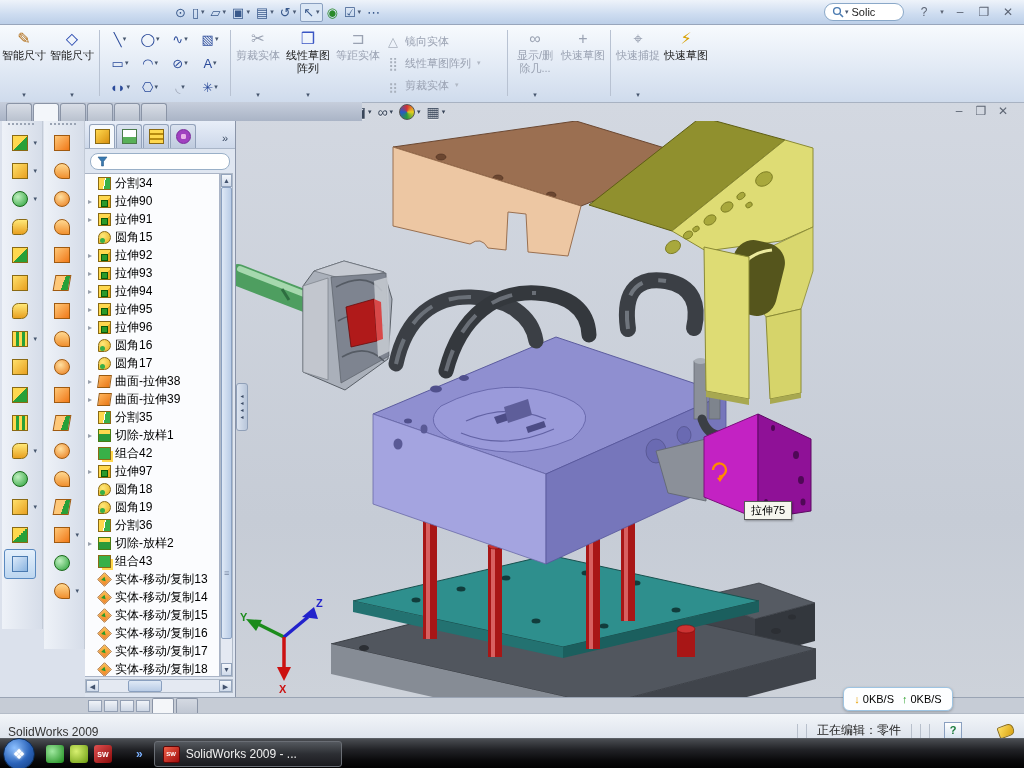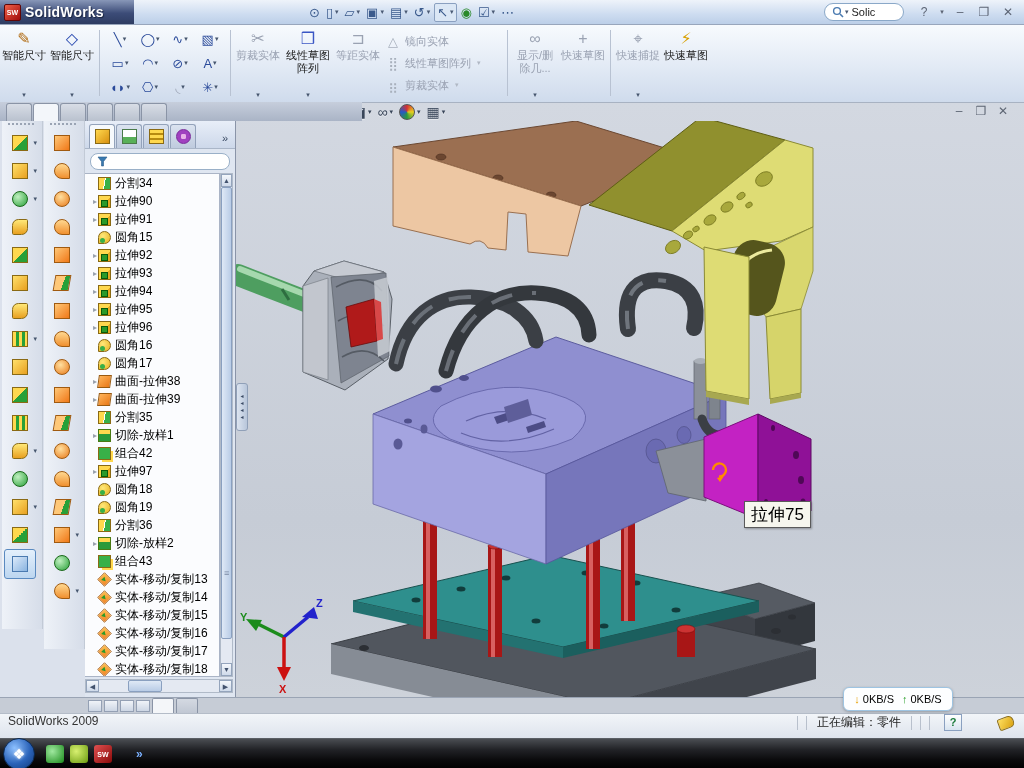--- a/index.html
+++ b/index.html
@@ -92,21 +92,21 @@
   .ptab i{width:13px;height:13px;display:block;}
   .pt1{background:linear-gradient(135deg,#ffd84e,#d89010);border:1px solid #8a6a14;}
   .pt2{background:linear-gradient(#ffffff 55%,#58b058 55%);border:1px solid #4a7a4a;}
   .pt3{background:repeating-linear-gradient(#ffd84e 0 3px,#b88a10 3px 5px);border:1px solid #8a6a14;}
   .pt4{background:radial-gradient(circle,#e8b0e8 30%,#a040c0 32%);border:1px solid #7a2a9a;border-radius:50%;}
   #fm-more{margin-left:auto;color:#3a4a64;font-size:11px;padding:0 5px 4px 0;}
   #fm-filter{margin:4px 5px;height:15px;background:#fff;border:1px solid #9ab0c8;border-radius:8px;
     display:flex;align-items:center;padding:0 6px;}
   #tree{position:absolute;left:0;top:52px;width:135px;height:504px;background:#fbfcfe;
     border:1px solid #aab4c6;border-left:none;box-sizing:border-box;overflow:hidden;}
-  .trow{height:18px;display:flex;align-items:center;padding-left:3px;white-space:nowrap;text-align:right;}
+  .trow{height:18px;display:flex;align-items:center;padding-left:3px;white-space:nowrap;}
   .tarr{visibility:hidden;width:9px;font-size:8px;color:#98a0ac;}
   .trow.arrow .tarr{visibility:visible;}
   .tico{width:13px;height:13px;margin:0 4px 0 1px;box-sizing:border-box;flex:none;border:1px solid #8a6a14;position:relative;}
   .tlab{font-size:12px;color:#000;}
   .ti-extrude{background:linear-gradient(135deg,#ffd84e 55%,#e8a820 55%);}
   .ti-extrude::after{content:"";position:absolute;left:2px;top:4px;width:5px;height:5px;background:#2a9a2a;border:1px solid #0a5a0a;}
   .ti-fillet{border-radius:50% 50% 50% 0;background:radial-gradient(circle at 35% 35%,#ffe87a,#e8b020);}
   .ti-fillet::after{content:"";position:absolute;left:1px;top:6px;width:5px;height:5px;background:#38b048;border-radius:50%;}
   .ti-split{background:linear-gradient(100deg,#ffd84e 45%,#ffffff 45% 53%,#38b048 53%);}
   .ti-surface{background:linear-gradient(135deg,#ffb45a,#e87818);border-color:#9a5a10;transform:skewX(-8deg);}
@@ -134,32 +134,32 @@
   #scene{position:absolute;left:0;top:19px;width:788px;height:576px;}
   #hud{position:absolute;left:16px;top:2px;display:flex;align-items:center;z-index:5;}
   .hudbtn{display:flex;align-items:center;margin:0 3px;color:#39465a;font-size:14px;text-shadow:0 1px 0 rgba(255,255,255,.5);}
   .hudbtn .dd{display:none;font-size:7px;margin-left:2px;color:#39465a;}
   .hudbtn.dd .dd{display:inline;}
   .hudbtn.wheel i{width:14px;height:14px;border-radius:50%;display:block;
     background:conic-gradient(#d83030,#e8d020,#2a9a3a,#2858c8,#d83030);border:1px solid #555;}
   #vp-winbtns{position:absolute;right:10px;top:2px;z-index:5;display:flex;}
   #vp-winbtns span{width:22px;text-align:center;color:#5d6573;font-size:12px;}
   #tooltip{position:absolute;left:508px;top:399px;background:#f6f6ee;border:1px solid #5a5a5a;
-    padding:1px 6px;font-size:17px;color:#000;z-index:6;box-shadow:1px 1px 2px rgba(0,0,0,.3);}
+    padding:1px 6px;font-size:11px;color:#000;z-index:6;box-shadow:1px 1px 2px rgba(0,0,0,.3);}
   
   #doctabs{position:absolute;left:0;top:697px;width:1024px;height:16px;background:#c6ccd6;
     border-top:1px solid #9aa4b4;display:flex;align-items:center;z-index:30;}
   .bnav{width:14px;height:12px;background:linear-gradient(#f0f3f8,#cdd6e4);border:1px solid #94a0b4;
     font-size:8px;line-height:11px;text-align:center;color:#3a4a64;margin-left:2px;box-sizing:border-box;}
   .dtab{height:15px;line-height:15px;padding:0 10px;font-size:11px;color:#222;
     background:linear-gradient(#d4d9e2,#bfc6d2);border:1px solid #8a94a6;border-bottom:none;margin-left:2px;border-radius:2px 2px 0 0;}
   .dtab.active{background:#f4f6f9;font-weight:bold;}
   
   #statusbar{position:absolute;left:0;top:713px;width:1024px;height:25px;
-    background:linear-gradient(#f2f5f9,#dde3ec);border-top:1px solid #b4bcc8;display:flex;align-items:flex-start;z-index:30;}
+    background:linear-gradient(#f2f5f9,#dde3ec);border-top:1px solid #b4bcc8;display:flex;align-items:flex-end;z-index:30;}
   #sb-left{margin-left:8px;color:#333;}
   #sb-right{margin-left:auto;display:flex;align-items:center;padding-right:10px;}
   .sb-sep{width:1px;height:14px;background:#b8c0cc;margin:0 4px;}
   #sb-edit{color:#222;margin:0 6px;}
   #sb-help{width:16px;height:15px;border:1px solid #8aa0c0;background:linear-gradient(#fff,#d8e4f0);
     color:#1a7a3a;font-weight:bold;font-size:11px;text-align:center;line-height:14px;margin:0 10px;}
   #sb-tag{width:14px;height:10px;background:linear-gradient(135deg,#ffe060,#d8a010);border:1px solid #8a6a10;
     border-radius:2px 5px 5px 2px;transform:rotate(-20deg);margin-left:26px;}
   
   #netov{position:absolute;left:843px;top:687px;width:108px;height:22px;background:#fdfeff;
@@ -192,24 +192,20 @@
   .tri{width:13px;height:13px;border-radius:3px;margin-left:6px;}
   #clock{color:#fff;font-size:13px;margin-left:12px;text-shadow:0 1px 2px #000;}
   
   #railbg{position:absolute;left:0;top:121px;width:85px;height:576px;background:#dbe1ec;z-index:15;}
   .dis{color:#9aa2b2 !important;}
 </style>
 </head>
 <body>
 
 <div id="titlebar">
-  <div id="logo">
-    <span class="swcube">SW</span>
-    <span class="swtext">SolidWorks</span>
-  </div>
   <div id="menubar">
       <span class="menu-item"></span>
       <span class="menu-item"></span>
       <span class="menu-item"></span>
       <span class="menu-item"></span>
       <span class="menu-item"></span>
       <span class="menu-item"></span>
       <span class="menu-item"></span>
     </div>
   <div id="std-tools">
@@ -940,13 +936,17 @@
       </span>
       <span class="ql">
         <span class="qli" style="background: linear-gradient(135deg, rgb(224, 80, 80), rgb(138, 10, 10));">SW</span>
         <span class="qlg"></span>
       </span>
       <span class="ql">
         <span class="qli"></span>
         <span class="qlg">»</span>
       </span>
     </div>
+  <div class="taskbtn">
+    <span class="tbi sw">SW</span>
+    <span>SolidWorks 2009 - ...</span>
+  </div>
 </div>
 
 </body></html>

